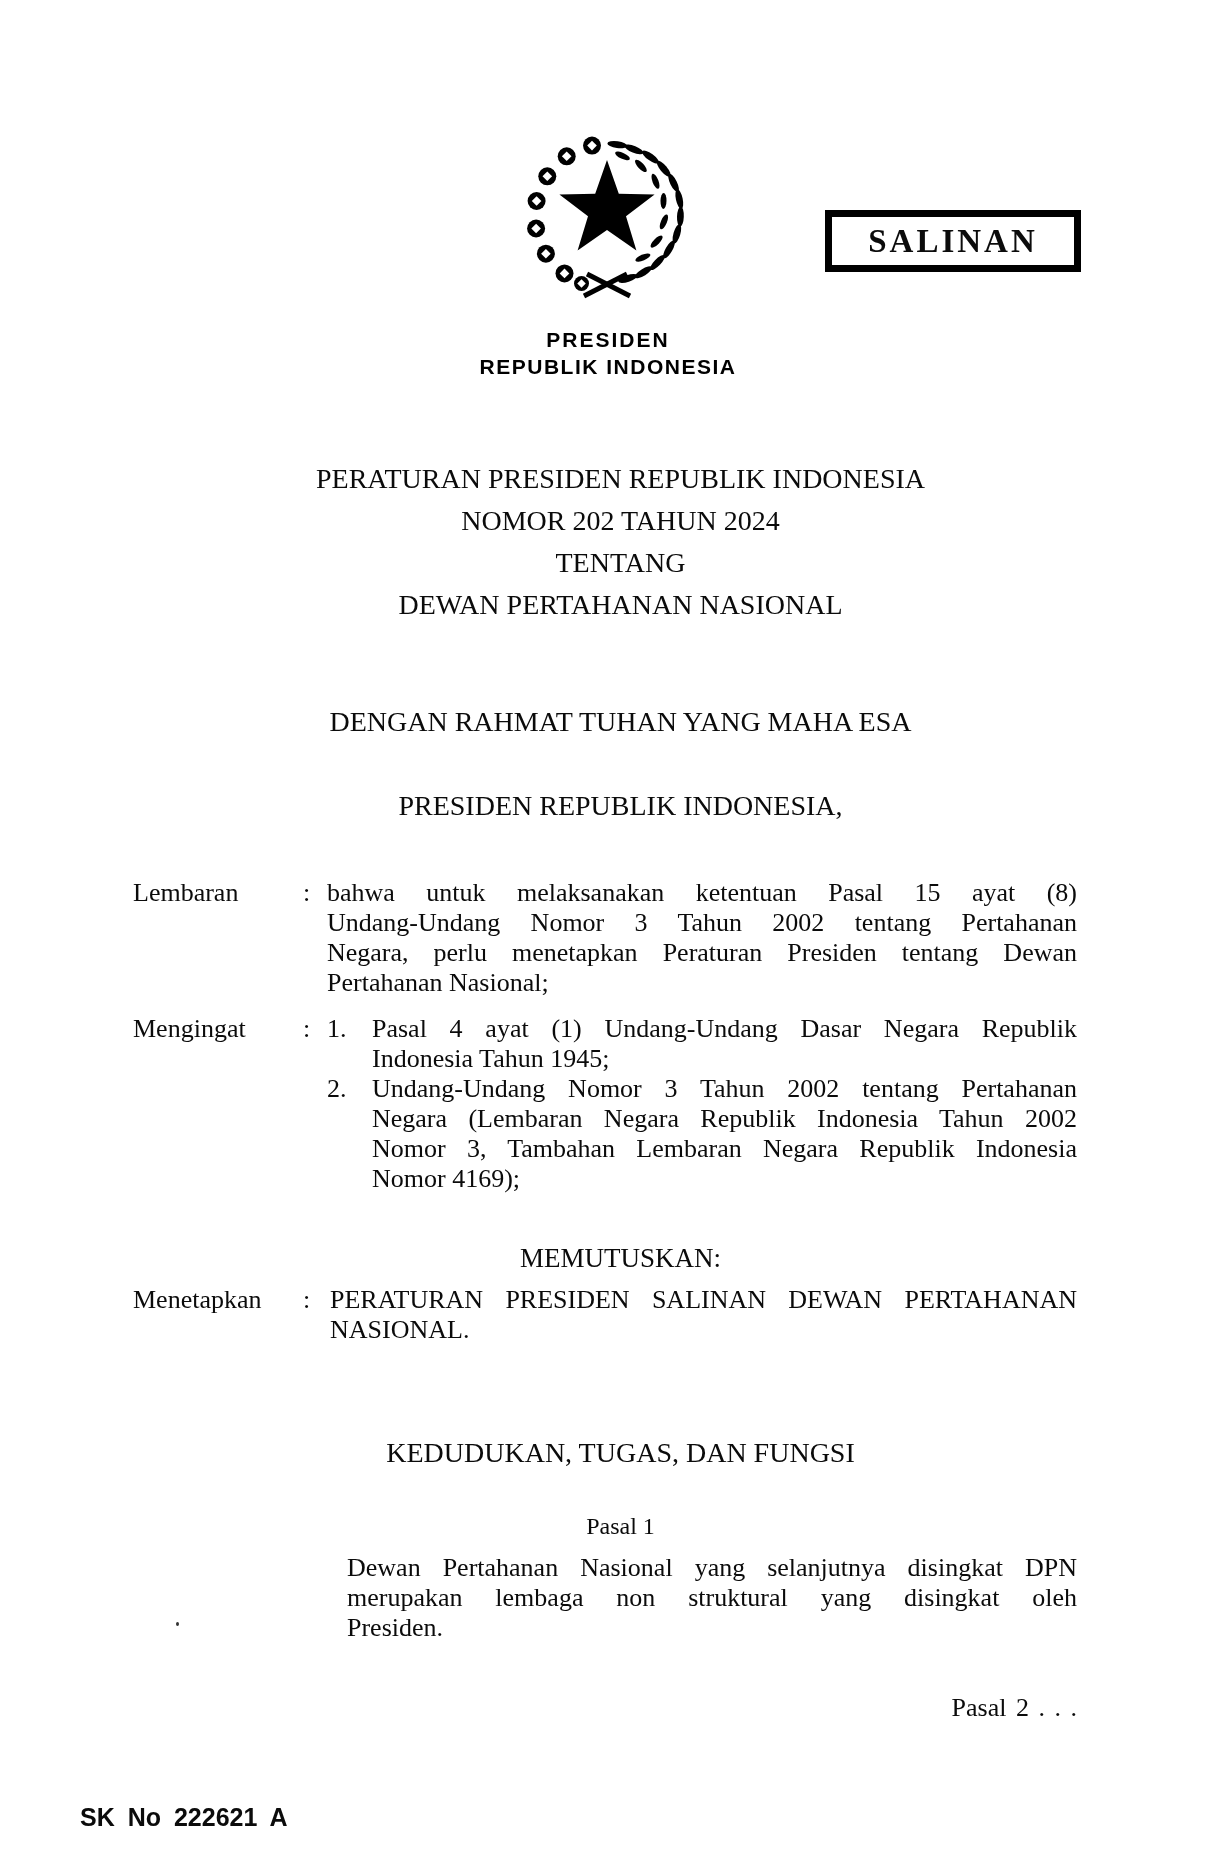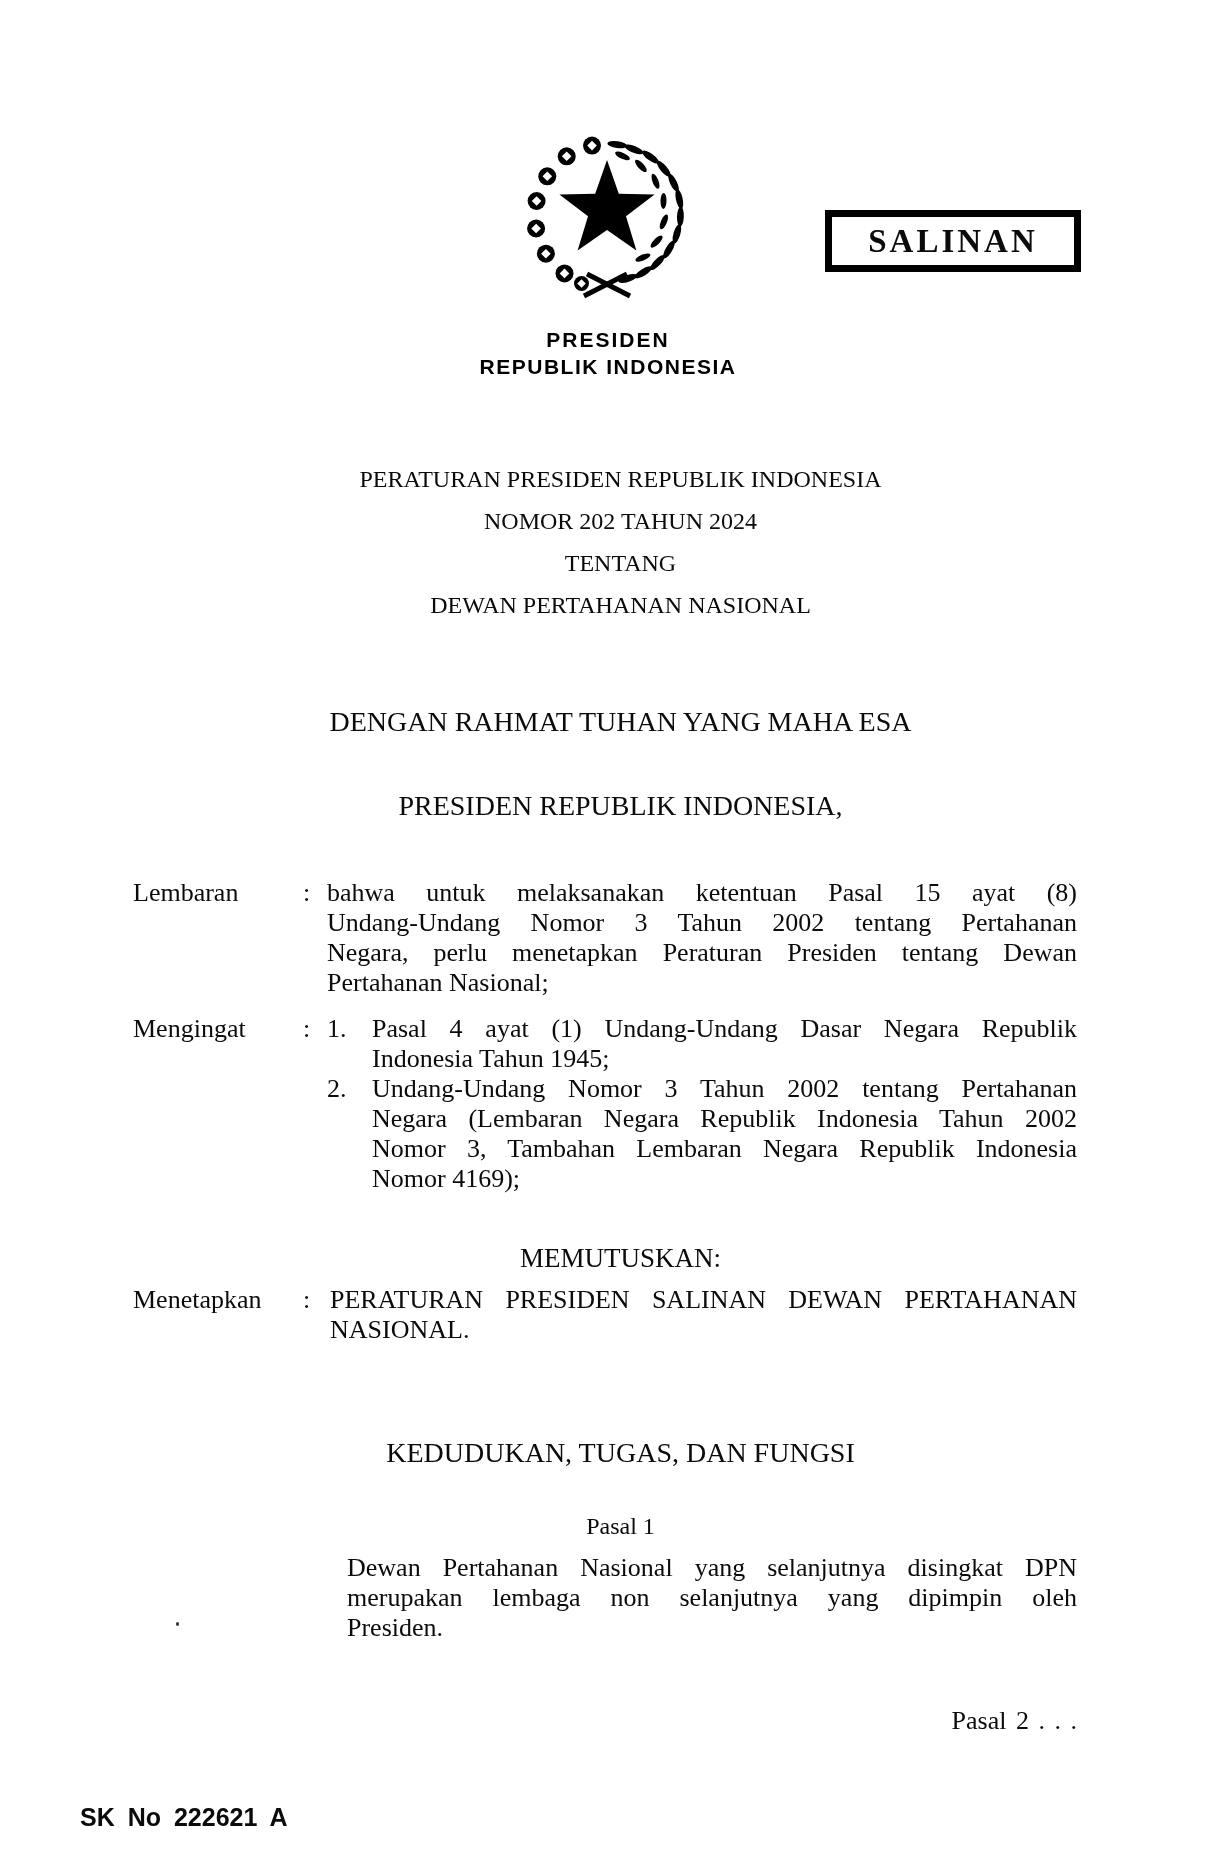--- a/index.html
+++ b/index.html
@@ -23,32 +23,32 @@
   .letterhead .lh1{font-size:21px;letter-spacing:2px;line-height:27px;}
   .letterhead .lh2{font-size:21px;letter-spacing:1.5px;line-height:27px;}
   .salinan-box{
     left:825px;top:210px;width:256px;height:62px;
     border:7px solid #000;box-sizing:border-box;
     display:flex;align-items:center;justify-content:center;
     font-weight:bold;font-size:33px;letter-spacing:3px;
   }
   
   .cblock{left:133px;width:975px;text-align:center;}
-  .title-line{font-size:24px;line-height:42px;}
+  .title-line{font-size:28px;line-height:42px;}
   .h-line{font-size:28px;line-height:32px;}
   
   .side-label{left:133px;font-size:26px;line-height:30px;}
   .side-colon{left:303px;font-size:26px;line-height:30px;}
   .jpara{font-size:26px;line-height:30px;}
   .doc-line{text-align:justify;text-align-last:justify;white-space:normal;}
   .doc-line.last{text-align:last;text-align-last:left;}
   .num-item{display:flex;}
   .num-cell{width:45px;flex:0 0 45px;font-size:26px;line-height:30px;}
   .num-lines{flex:1;}
-  .catchword{font-size:26px;line-height:30px;word-spacing:3px;margin-top:13px;}
+  .catchword{font-size:26px;line-height:30px;word-spacing:3px;}
   .sk-line{
     font-family:"Liberation Sans", sans-serif;
     font-weight:bold;font-size:25px;word-spacing:6px;
   }
   .artifact-dot{
     left:176px;top:1622px;width:3px;height:4px;background:#333;border-radius:50%;
   }
 </style>
 </head>
 <body>
@@ -178,21 +178,21 @@
   <div class="abs jpara" style="left:330px;top:1285px;width:747px">
       <div class="doc-line">PERATURAN PRESIDEN SALINAN DEWAN PERTAHANAN</div>
       <div class="doc-line last">NASIONAL.</div>
     </div>
 
   <div class="abs cblock h-line" style="top:1437px">KEDUDUKAN, TUGAS, DAN FUNGSI</div>
 
   <div class="abs cblock" style="top:1513px;font-size:24px">Pasal 1</div>
   <div class="abs jpara" style="left:347px;top:1553px;width:730px">
       <div class="doc-line">Dewan Pertahanan Nasional yang selanjutnya disingkat DPN</div>
-      <div class="doc-line">merupakan lembaga non selanjutnya yang dipimpin oleh</div>
+      <div class="doc-line">merupakan lembaga non struktural yang disingkat oleh</div>
       <div class="doc-line last">Presiden.</div>
     </div>
 
   <div class="abs artifact-dot"></div>
 
   <div class="abs catchword" style="right:147px;top:1693px">Pasal 2 . . .</div>
 
   <div class="abs sk-line" style="left:80px;top:1803px">SK No 222621 A</div>
 
 </div>

